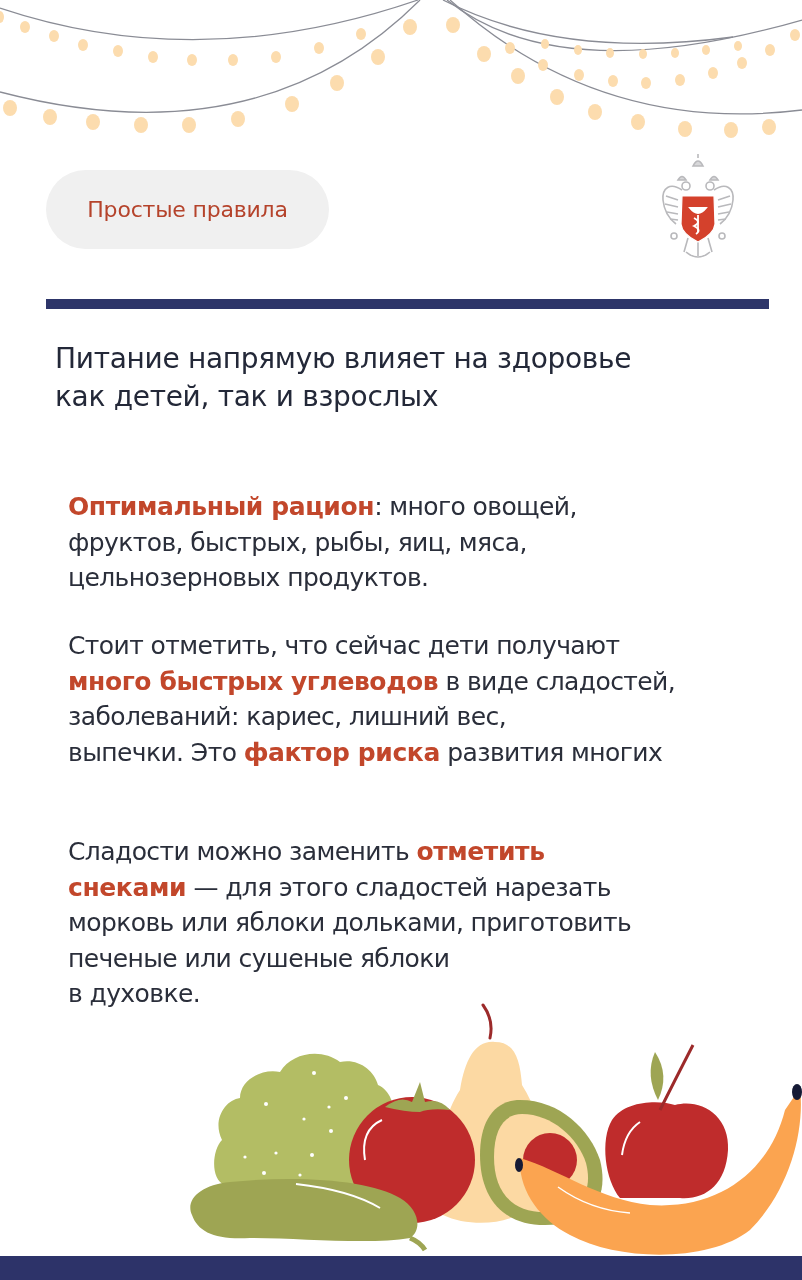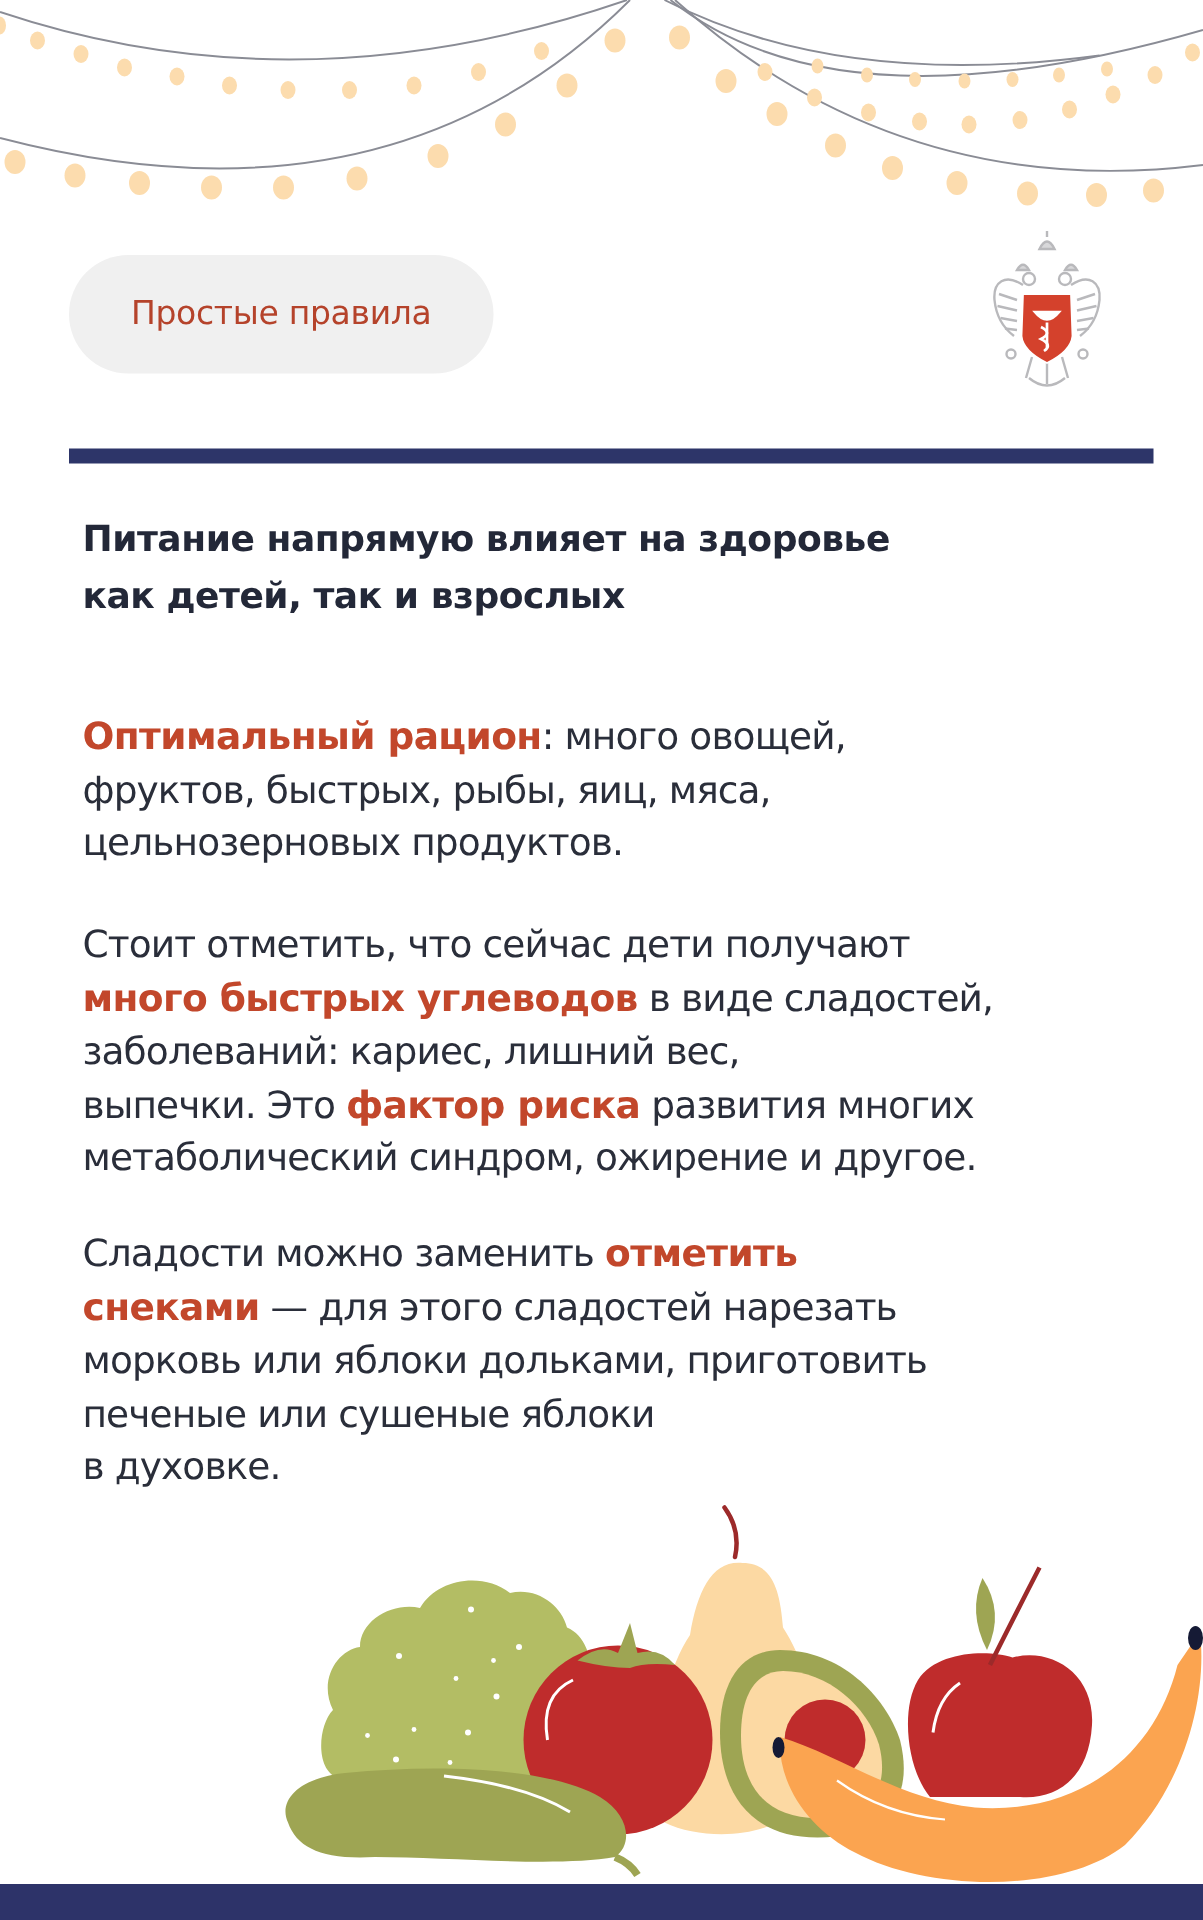--- a/index.html
+++ b/index.html
@@ -19,27 +19,27 @@
 
   .emblem { position: absolute; left: 660px; top: 152px; width: 76px; height: 114px; }
 
   .divider-top {
     position: absolute; left: 46px; top: 299px; width: 723px; height: 10px;
     background: #2d3569;
   }
 
   .headline {
     position: absolute; left: 55px; top: 340px; width: 720px;
-    color: #232838; font-weight: bold; font-size: 24px; line-height: 38px;
+    color: #232838; font-weight: normal; font-size: 28px; line-height: 38px;
     letter-spacing: -0.3px;
   }
 
   .para {
-    position: absolute; left: 55px; width: 720px;
-    color: #2a2e3a; font-size: 25px; line-height: 35.5px; letter-spacing: -0.6px;
+    position: absolute; left: 68px; width: 720px;
+    color: #2a2e3a; font-size: 25px; line-height: 35.5px; letter-spacing: -0.6px; margin-top: 16px;
   }
   .para .hl { color: #c2472b; font-weight: bold; letter-spacing: -0.4px; }
   .p1 { top: 473px; }
   .p2 { top: 612px; }
   .p3 { top: 818px; }
 
   .fruits { position: absolute; left: 180px; top: 995px; width: 622px; height: 265px; }
 
   .footer-bar {
     position: absolute; left: 0; top: 1256px; width: 802px; height: 24px;
@@ -161,21 +161,20 @@
   <div><span class="hl">Оптимальный рацион</span><span>: много овощей,</span></div>
   <div>фруктов, быстрых, рыбы, яиц, мяса,</div>
   <div>цельнозерновых продуктов.</div>
 </div>
 
 <div class="para p2">
   <div>Стоит отметить, что сейчас дети получают</div>
   <div><span class="hl">много быстрых углеводов</span><span> в виде сладостей,</span></div>
   <div>заболеваний: кариес, лишний вес,</div>
   <div><span>выпечки. Это </span><span class="hl">фактор риска</span><span> развития многих</span></div>
-  <div>метаболический синдром, ожирение и другое.</div>
 </div>
 
 <div class="para p3">
   <div><span>Сладости можно заменить </span><span class="hl">отметить</span></div>
   <div><span class="hl">снеками</span><span> — для этого сладостей нарезать</span></div>
   <div>морковь или яблоки дольками, приготовить</div>
   <div>печеные или сушеные яблоки</div>
   <div>в духовке.</div>
 </div>
 

